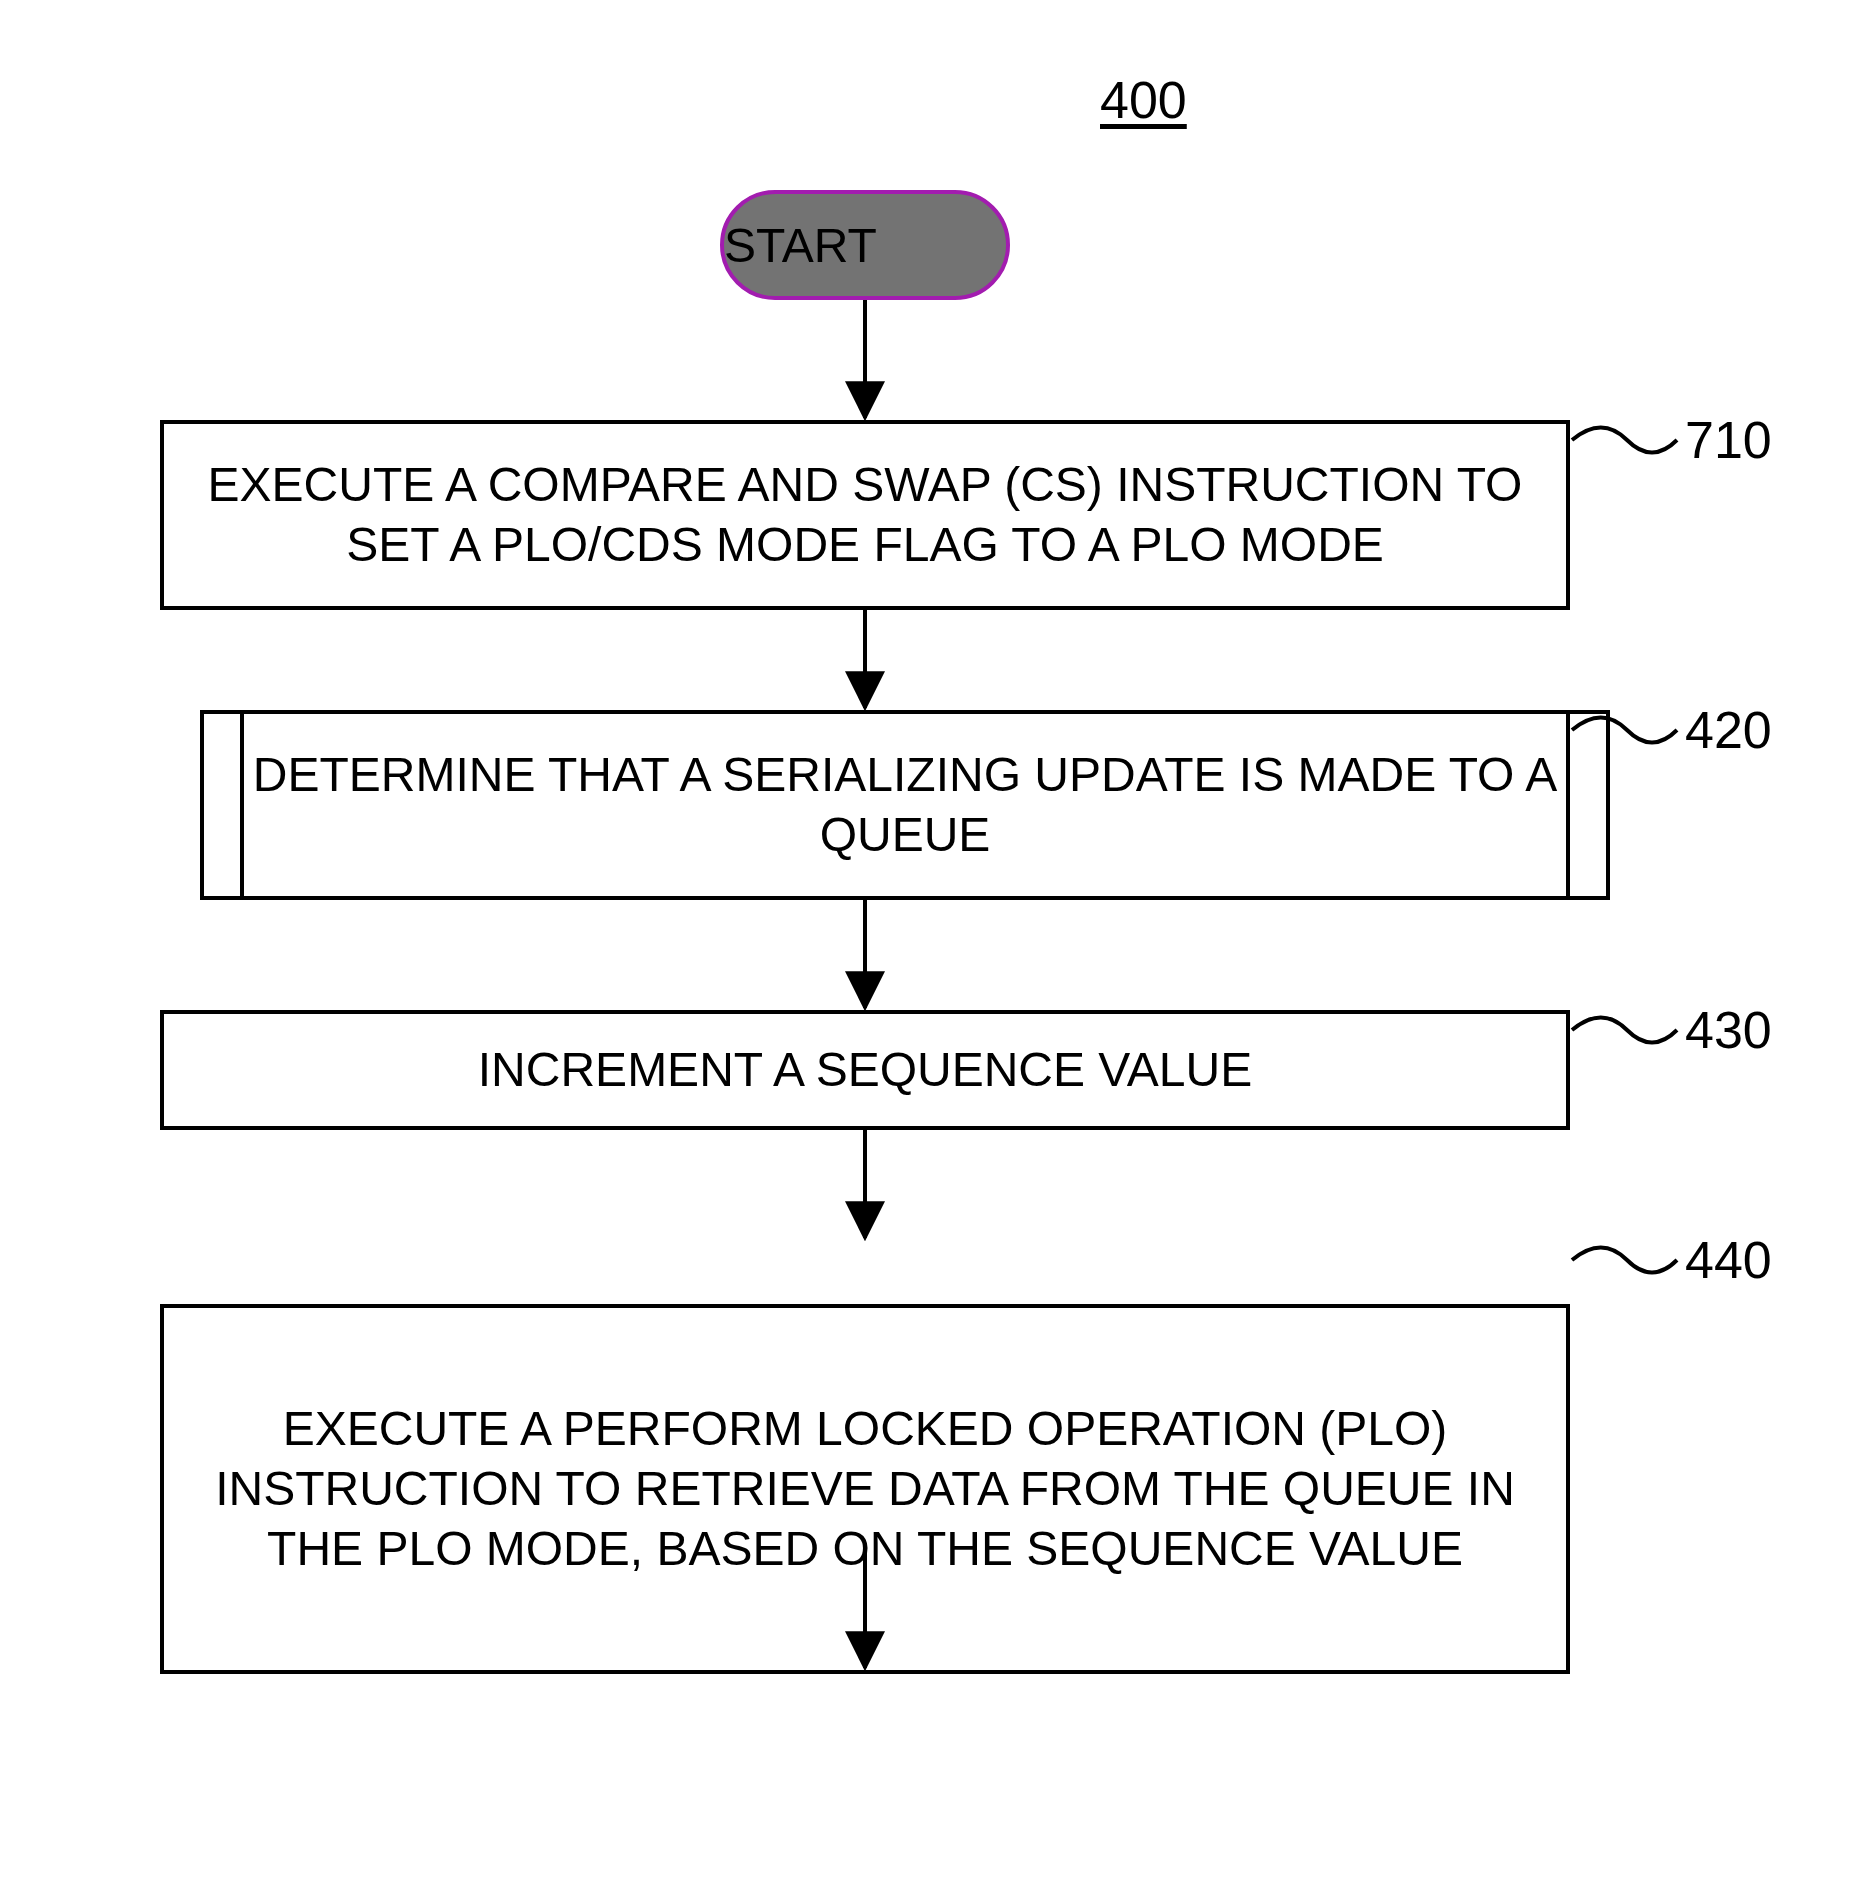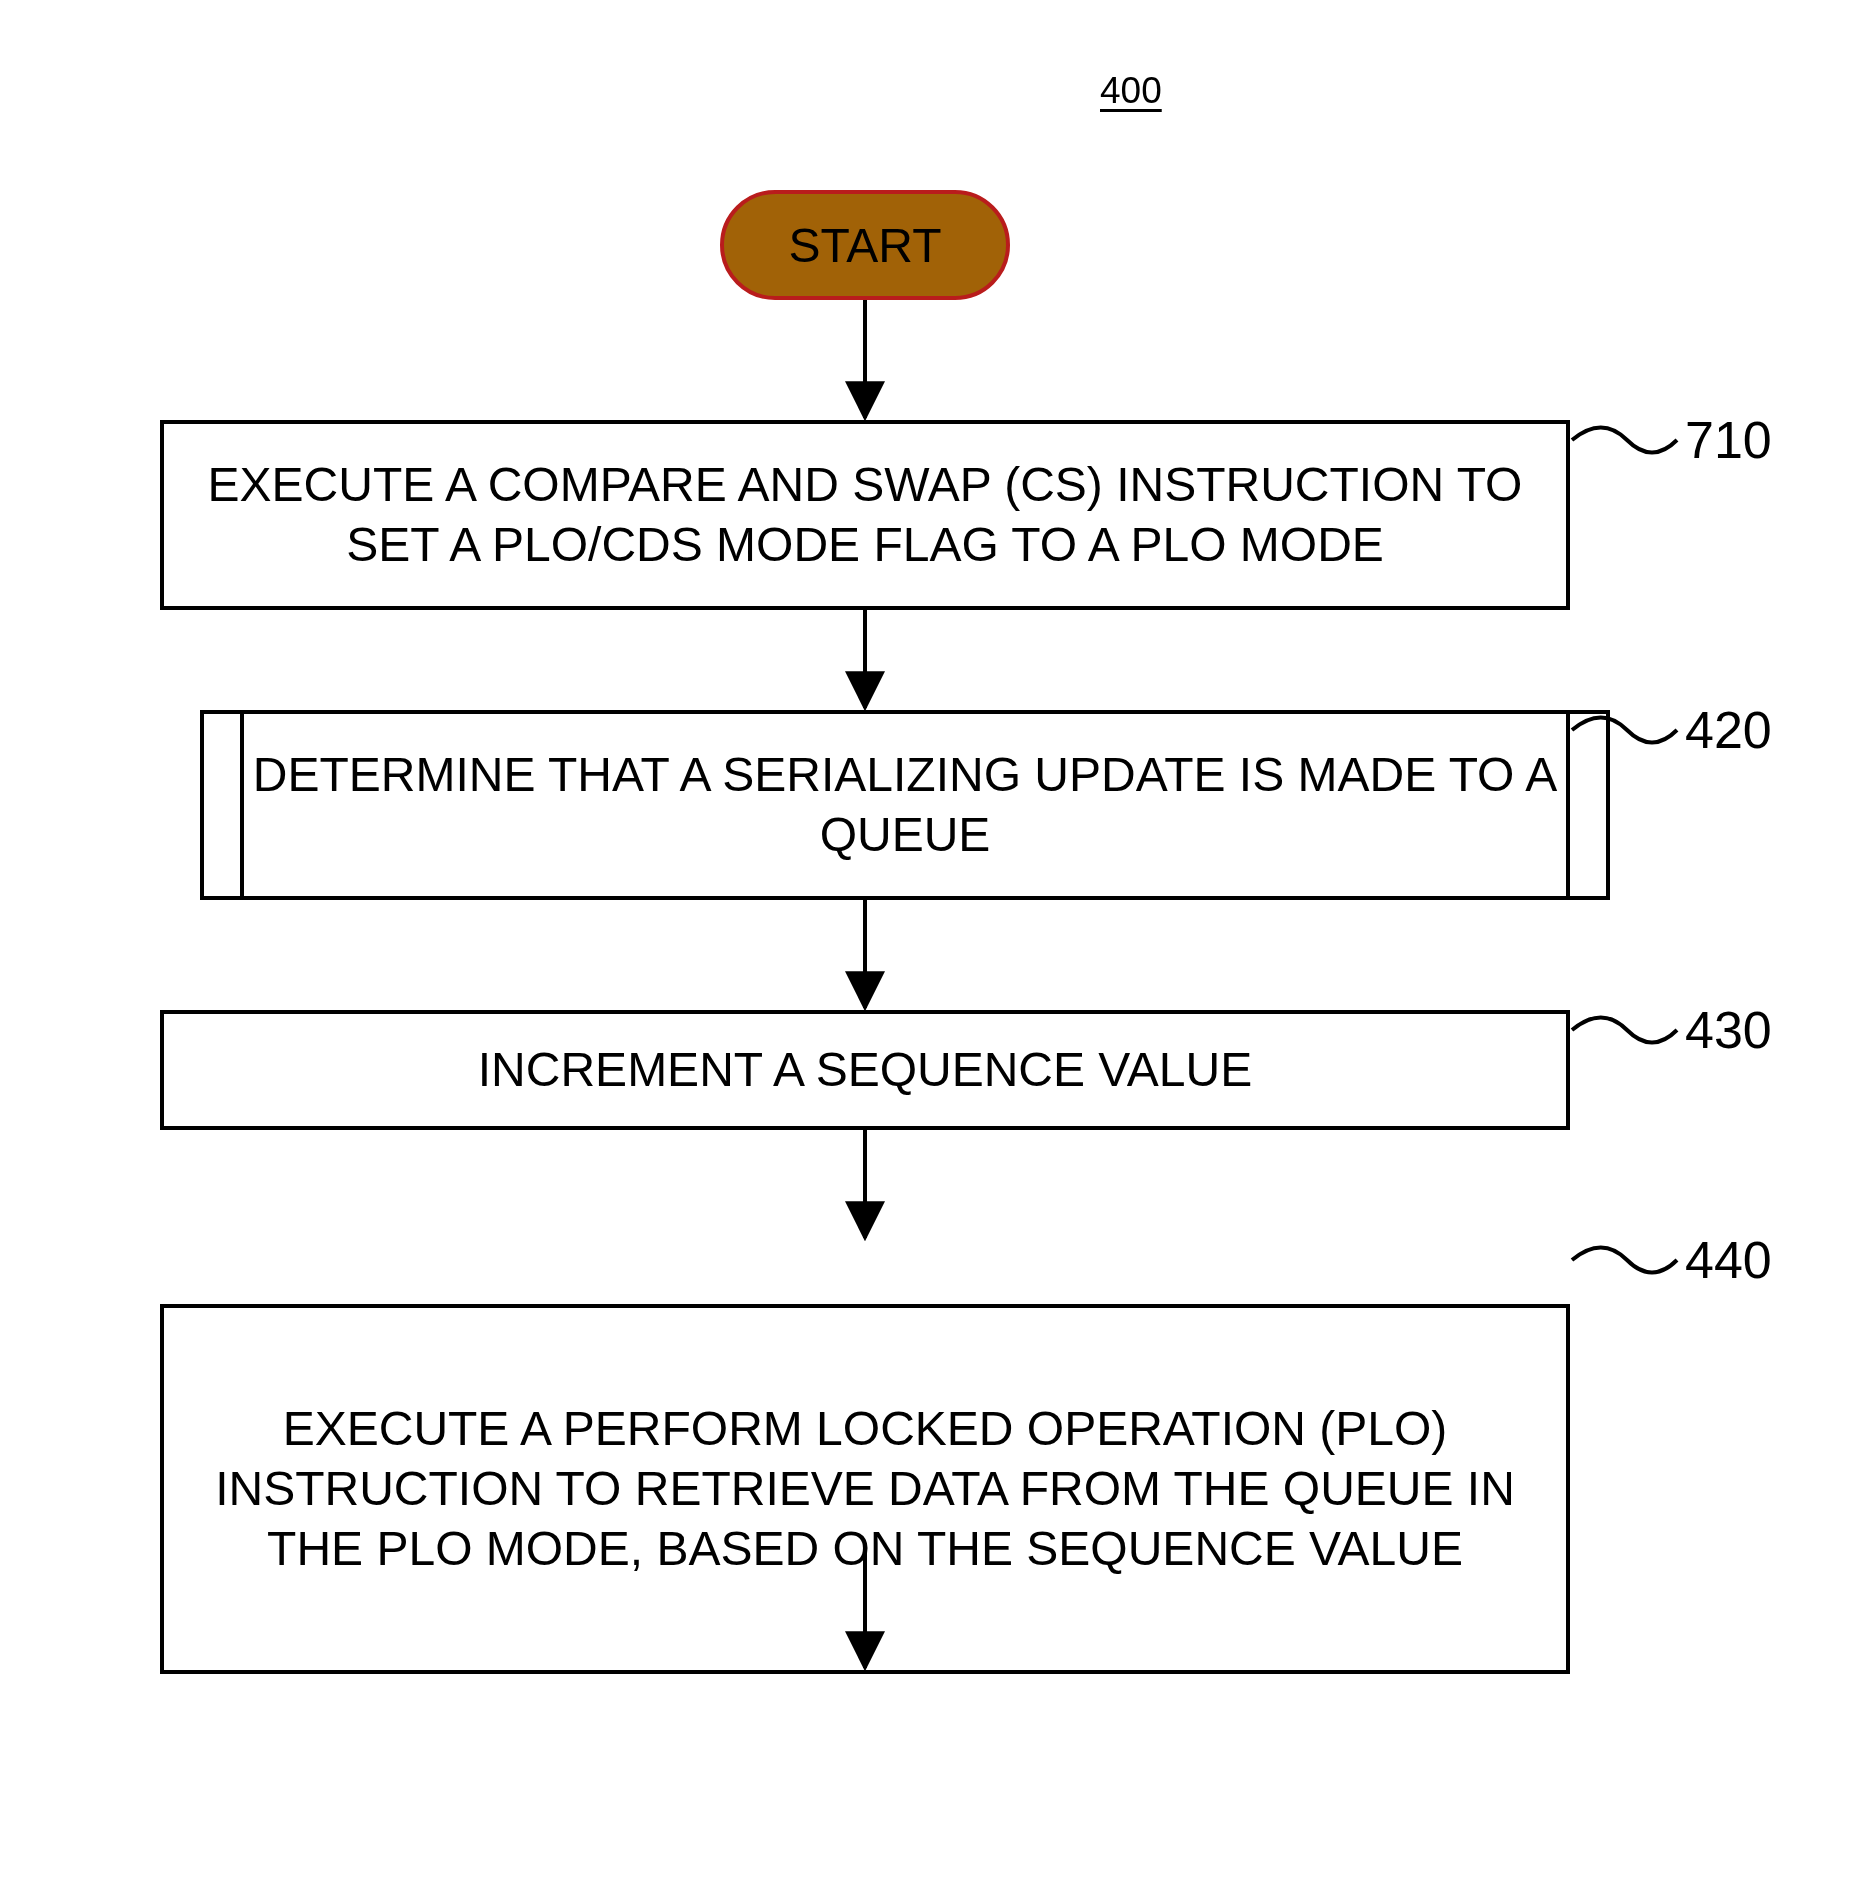--- a/index.html
+++ b/index.html
@@ -9,35 +9,35 @@
     font-family: Arial, Helvetica, sans-serif;
   }
   .canvas {
     position: relative;
     width: 1865px;
     height: 1880px;
     background: #fff;
   }
   .figlabel {
     position: absolute;
-    font-size: 37px;
+    font-size: 52px;
     font-weight: 400;
     text-decoration: underline;
     text-underline-offset: 6px;
   }
   .terminator {
     position: absolute;
-    border: 4px solid #b91c1c;
+    border: 4px solid #a21caf;
     border-radius: 999px;
     display: flex;
     align-items: center;
-    justify-content: center;
+    justify-content: flex-start;
     font-size: 48px;
     box-sizing: border-box;
-    background: #a16207;
+    background: #737373;
   }
   .process {
     position: absolute;
     border: 4px solid #000;
     box-sizing: border-box;
     display: flex;
     align-items: center;
     justify-content: center;
     text-align: center;
     font-size: 48px;

